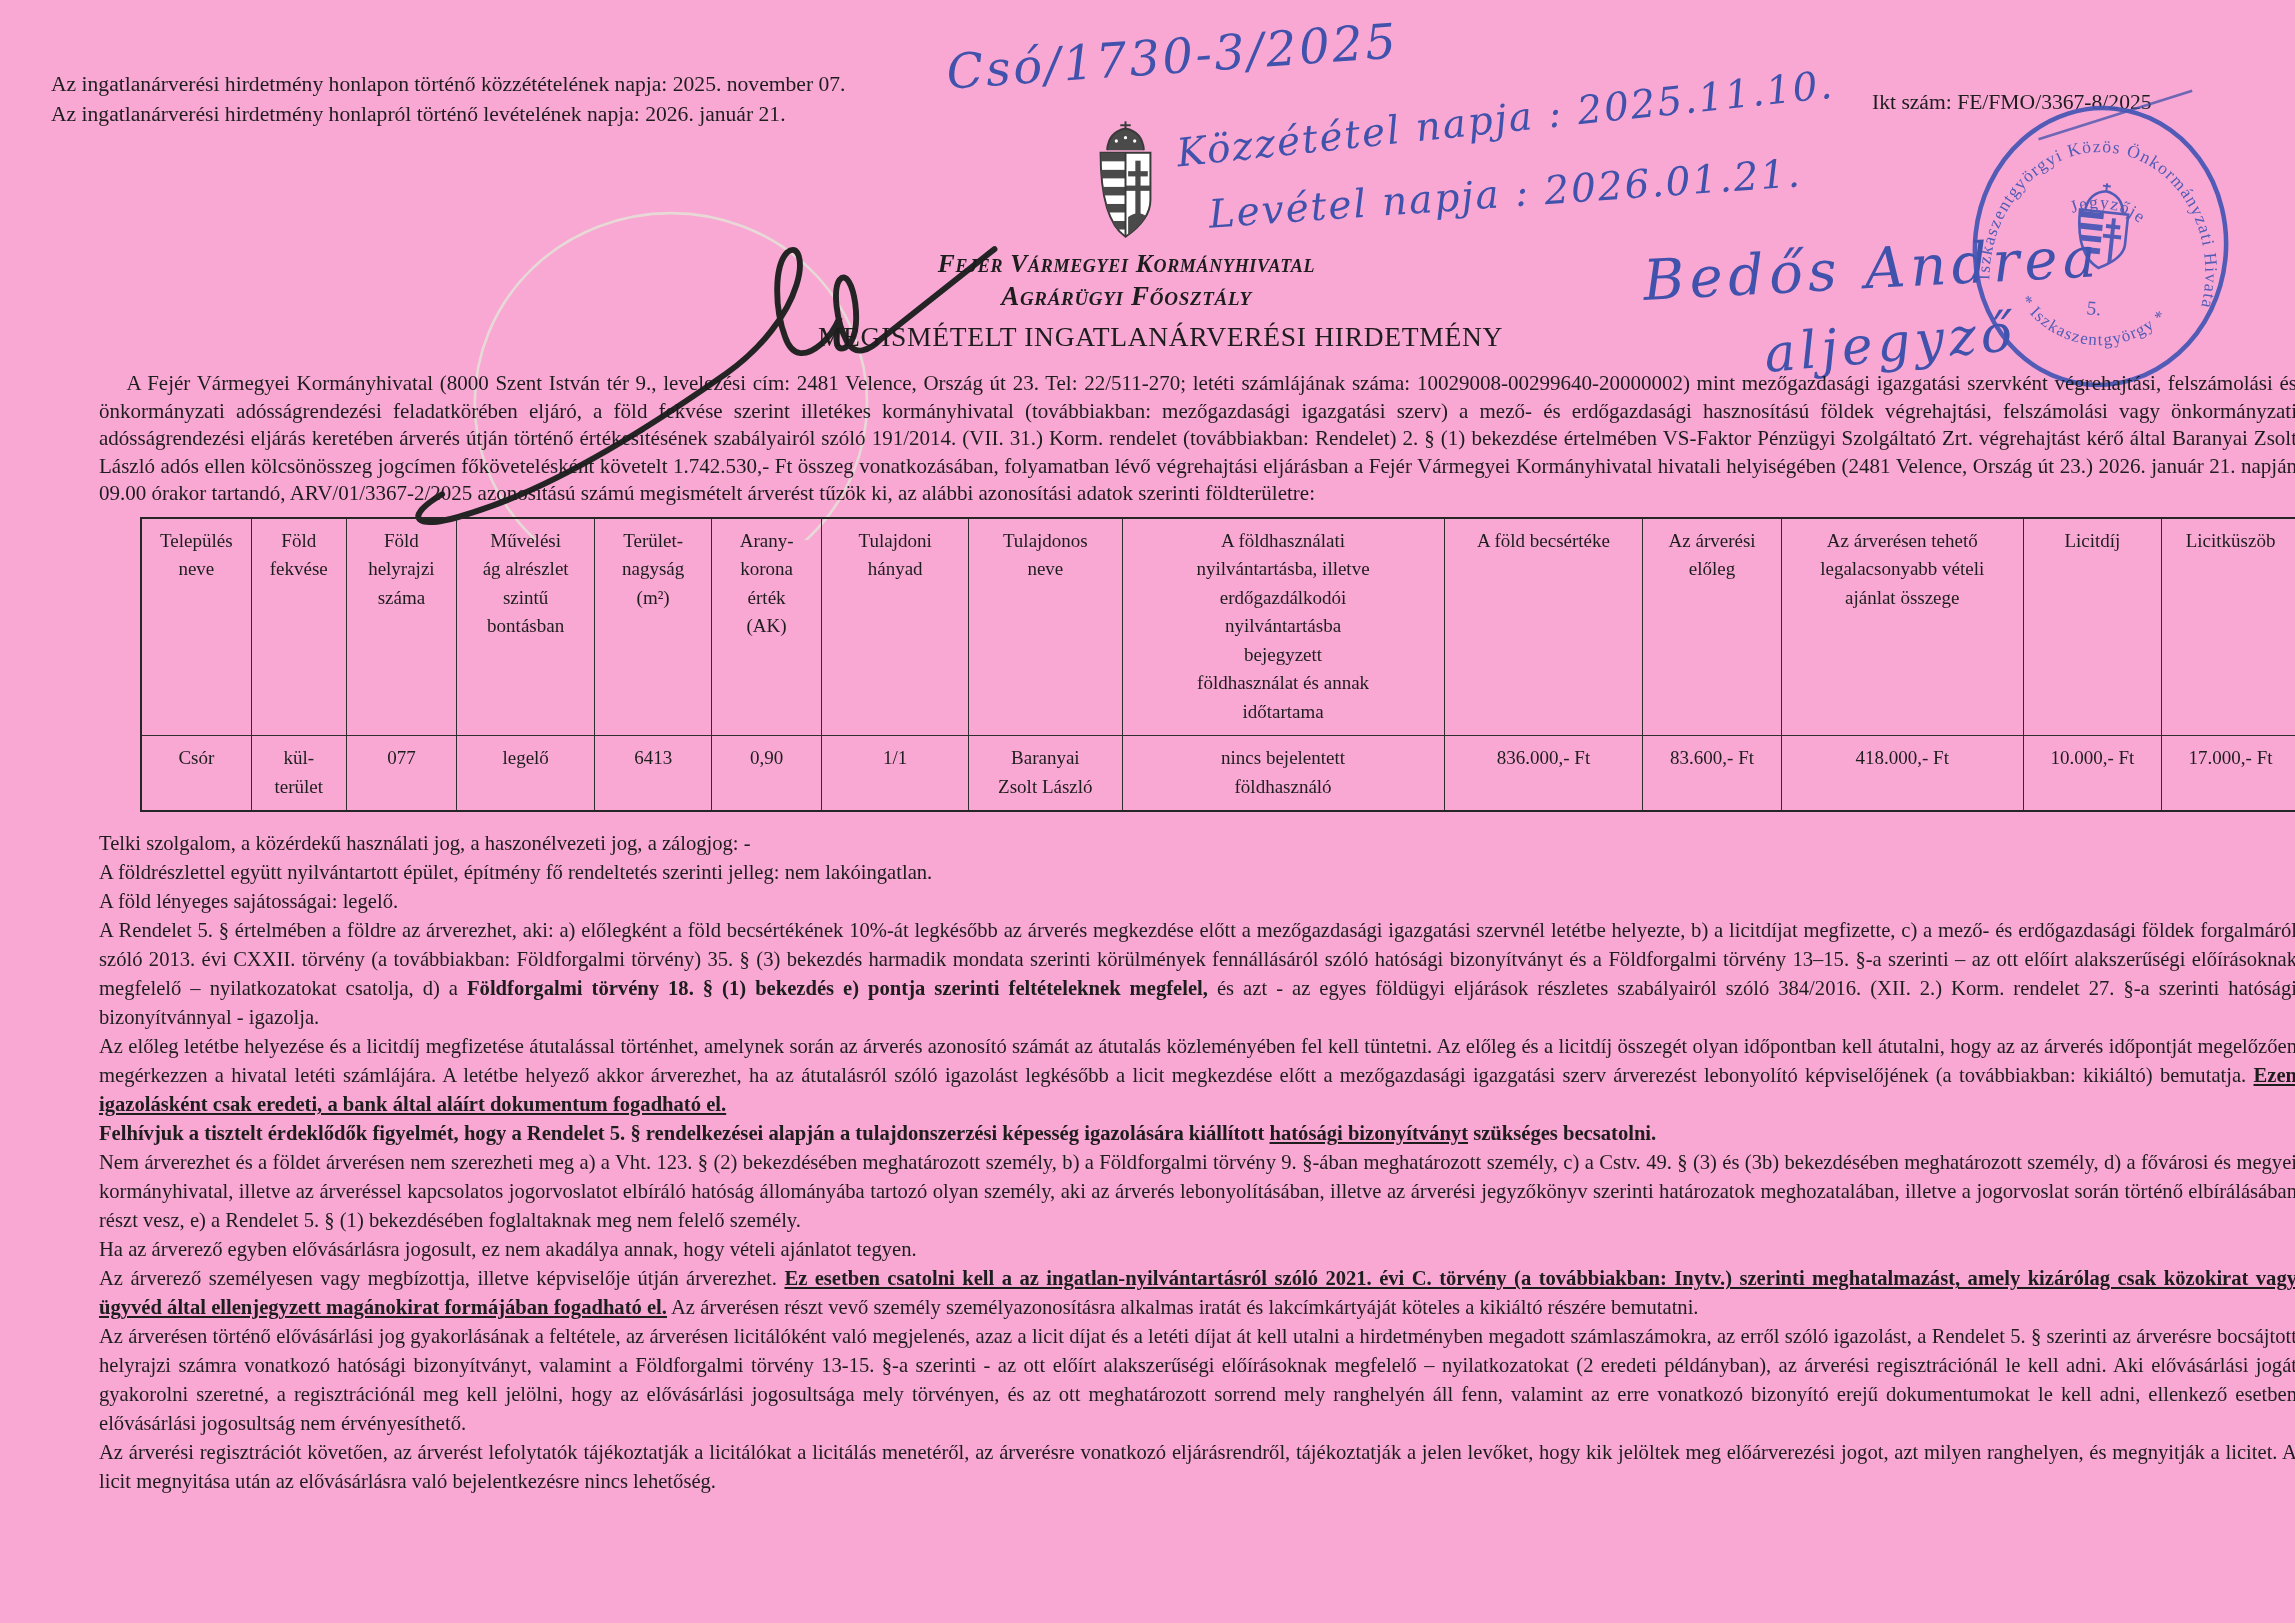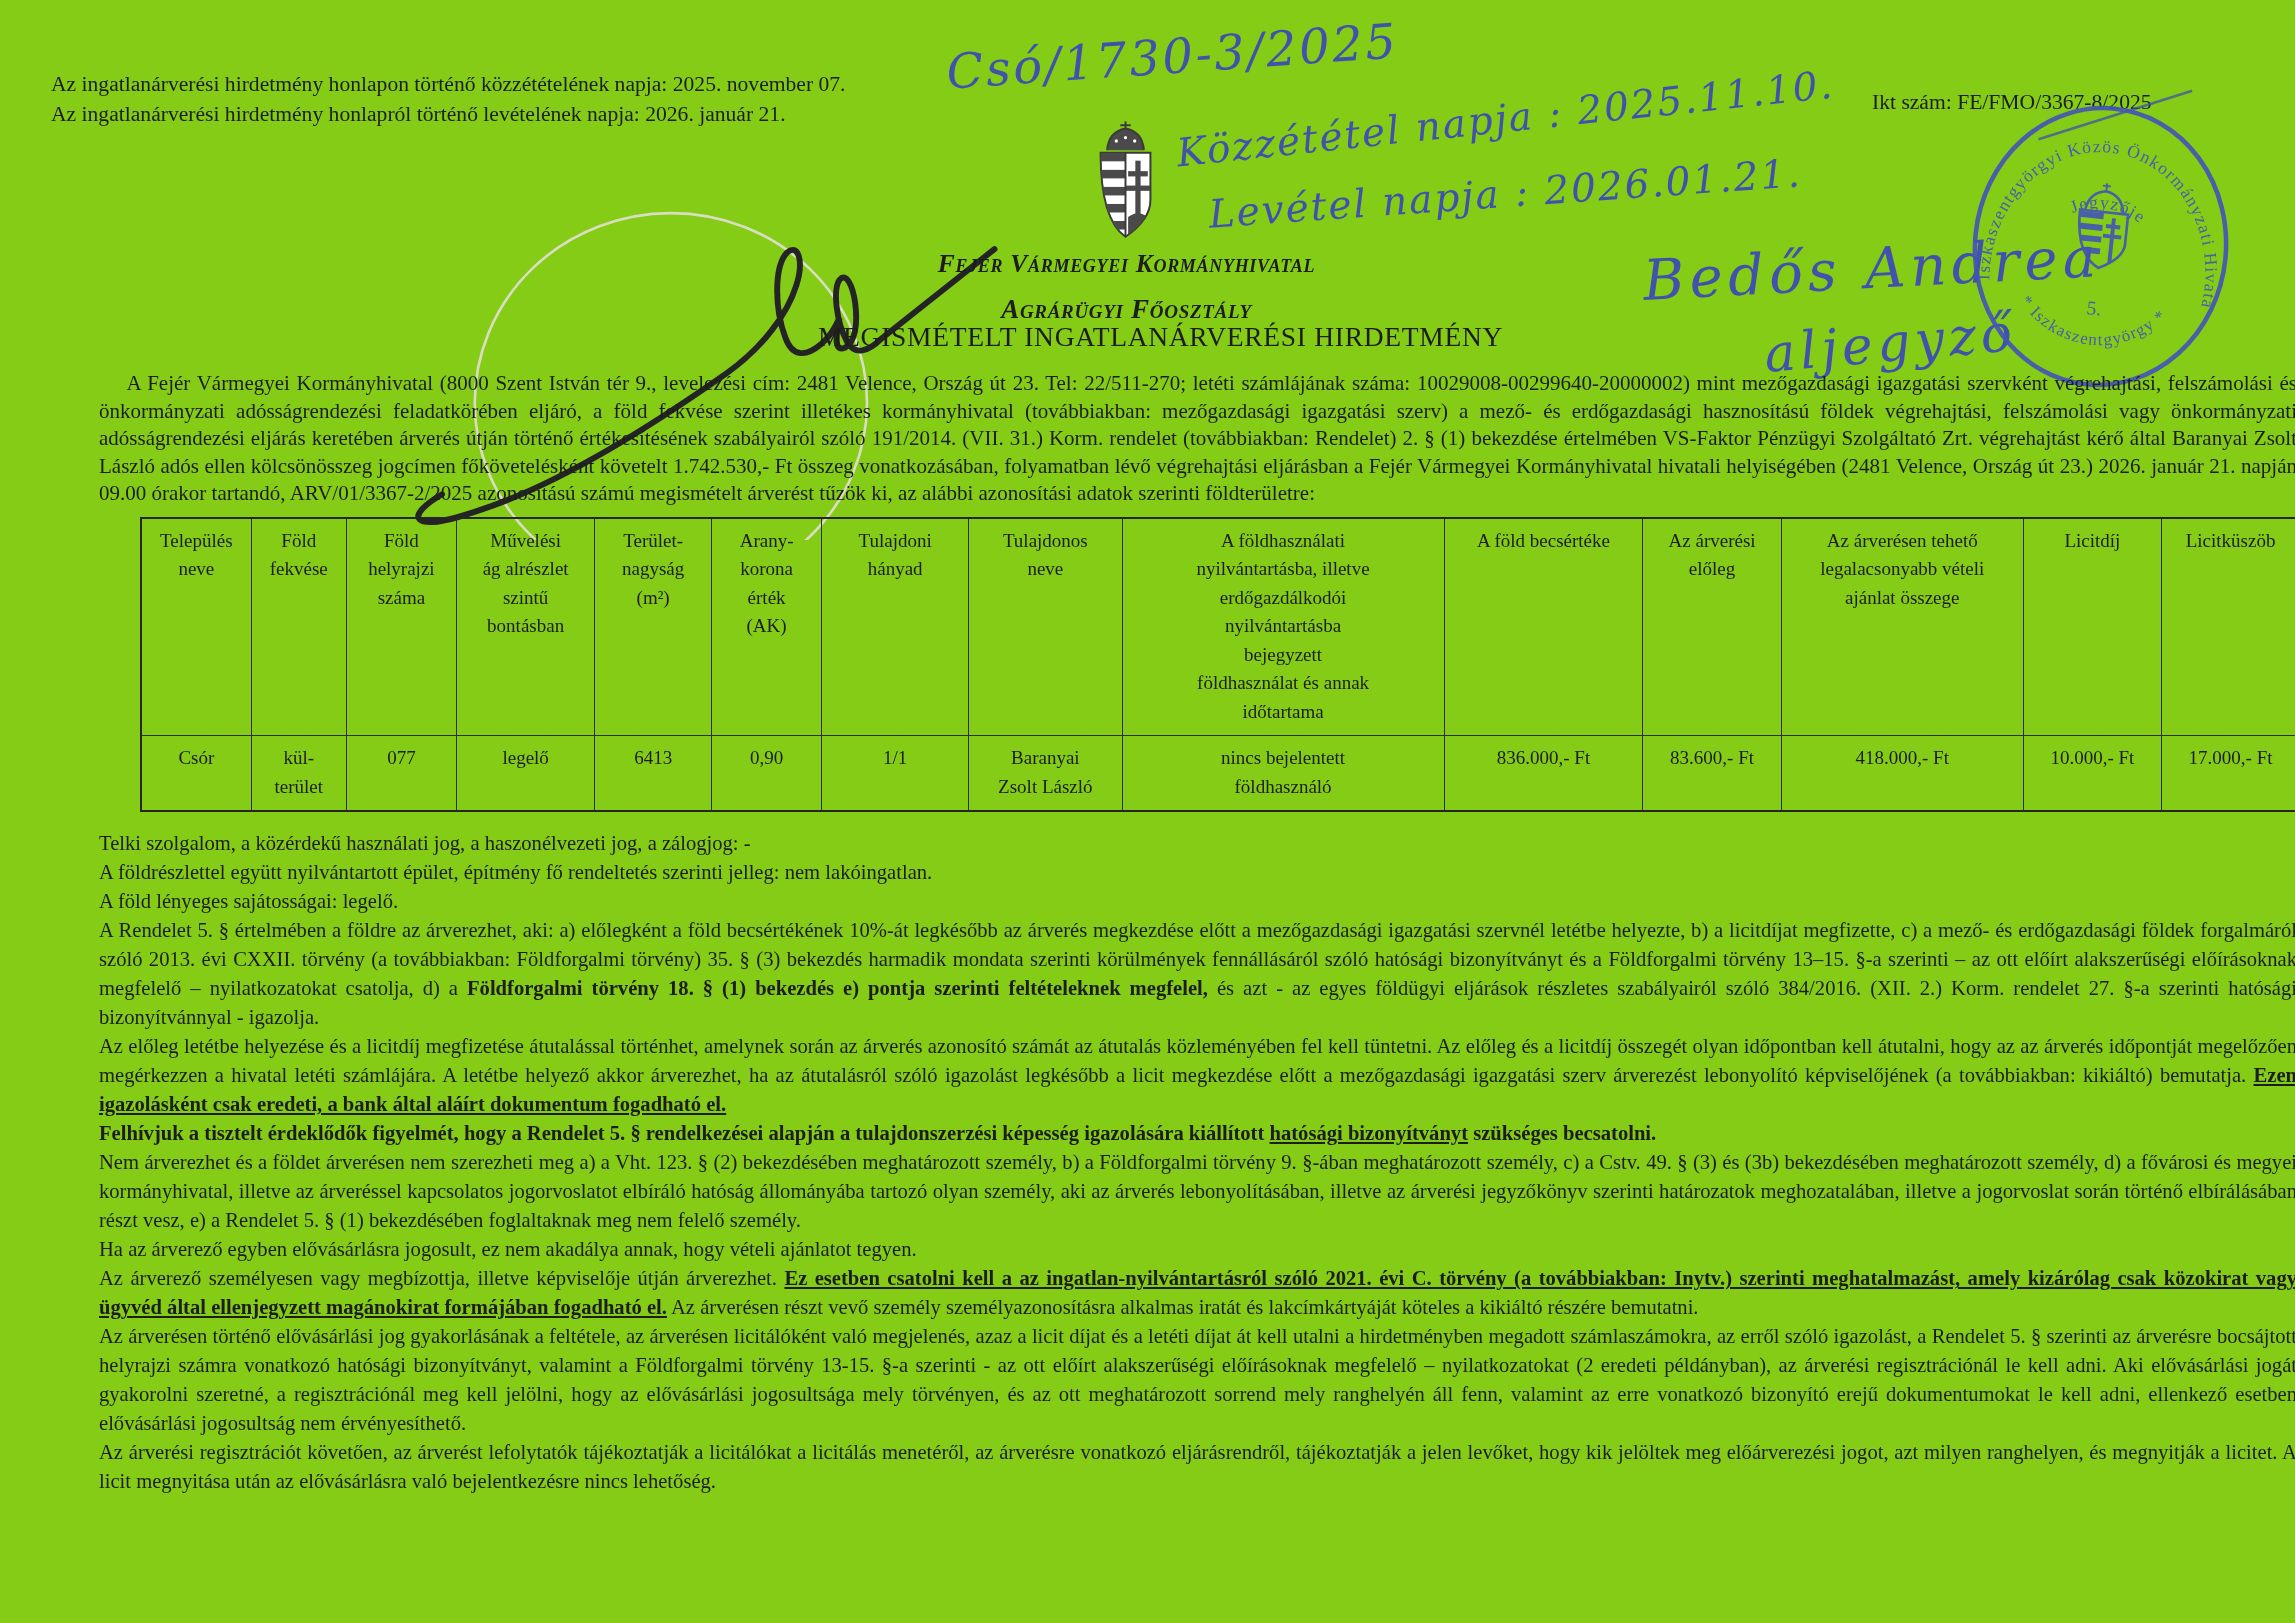--- a/index.html
+++ b/index.html
@@ -1,39 +1,39 @@
 <!DOCTYPE html>
 <html lang="hu" style="font-size:10.5px"><head>
 <meta charset="utf-8">
 <style>
   html,body { margin:0; padding:0; background:#d9d9d9; }
   .sheet {
     position:relative; width:2295px; height:1623px; margin:0 auto;
-    background:#84cc16; color:#1d1d1d;
+    background:#f9a8d4; color:#1d1d1d;
     font-family:"Liberation Serif", serif; overflow:hidden;
   }
   
   .topleft { position:absolute; left:51px; top:69px; font-size:21.6px; line-height:30px; }
   .ikt { position:absolute; left:1872px; top:90px; font-size:21.6px; white-space:nowrap; }
 
   .hand { position:absolute; font-family:"DejaVu Serif", serif; font-style:italic;
           color:#4052ab; white-space:nowrap; }
   .hand-case { left:946px; top:27.5px;  font-size:48px; letter-spacing:2.6px; transform:rotate(-4deg); }
   .hand-pub  { left:1175px; top:96px; font-size:39px; letter-spacing:2px; transform:rotate(-6deg); }
   .hand-rem  { left:1208px; top:171px; font-size:39px; letter-spacing:2px; transform:rotate(-4deg); }
   .hand-sig  { left:1643px; top:236px; font-size:56px; letter-spacing:5.2px; transform:rotate(-3deg); }
   .hand-role { left:1764px; top:313px; font-size:52px; letter-spacing:4.6px; transform:rotate(-5deg); }
 
   .pen-strike { position:absolute; left:2032px; top:79px; pointer-events:none; }
 
   .center-arms { position:absolute; left:1090px; top:120px; }
 
   .org { position:absolute; left:799px; top:249px; width:655px; text-align:center; font-weight:bold;font-style:italic; }
   .org-name { font-variant:small-caps; font-size:25.5px; letter-spacing:0.7px; }
-  .org-dept { font-variant:small-caps; font-size:27px; letter-spacing:0.7px; margin-top:15px; }
+  .org-dept { font-variant:small-caps; font-size:27px; letter-spacing:0.7px; margin-top:2px; }
   .doc-title { position:absolute; left:768px; top:321px; width:785px; text-align:center;
                font-size:27.5px; letter-spacing:0.7px; }
 
   .signature-svg { position:absolute; left:363px; top:187px; }
   .stamp-svg { position:absolute; left:1960px; top:99px; transform:rotate(6deg); opacity:.92; }
 
   
   .content { position:absolute; left:51px; top:370px; width:2198px;margin-left:48px; }
   .intro { margin:0; font-size:21px; line-height:27.5px; text-align:justify; text-indent:27.5px; }
 

